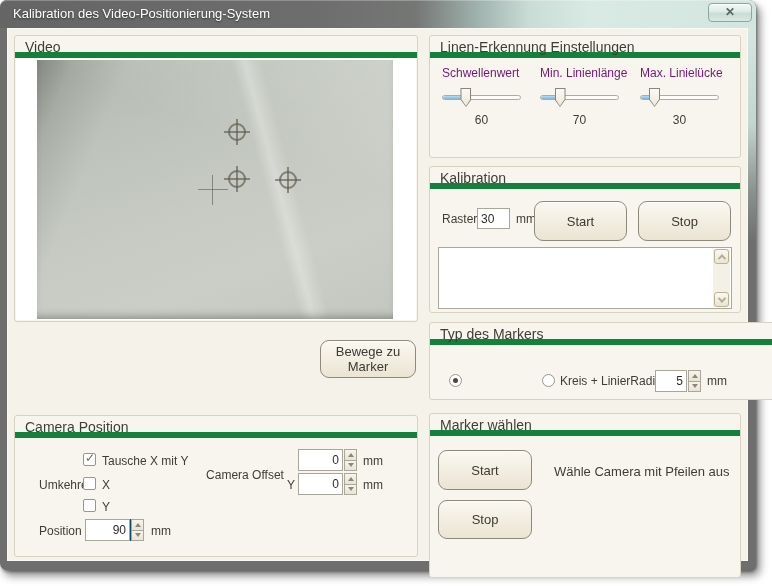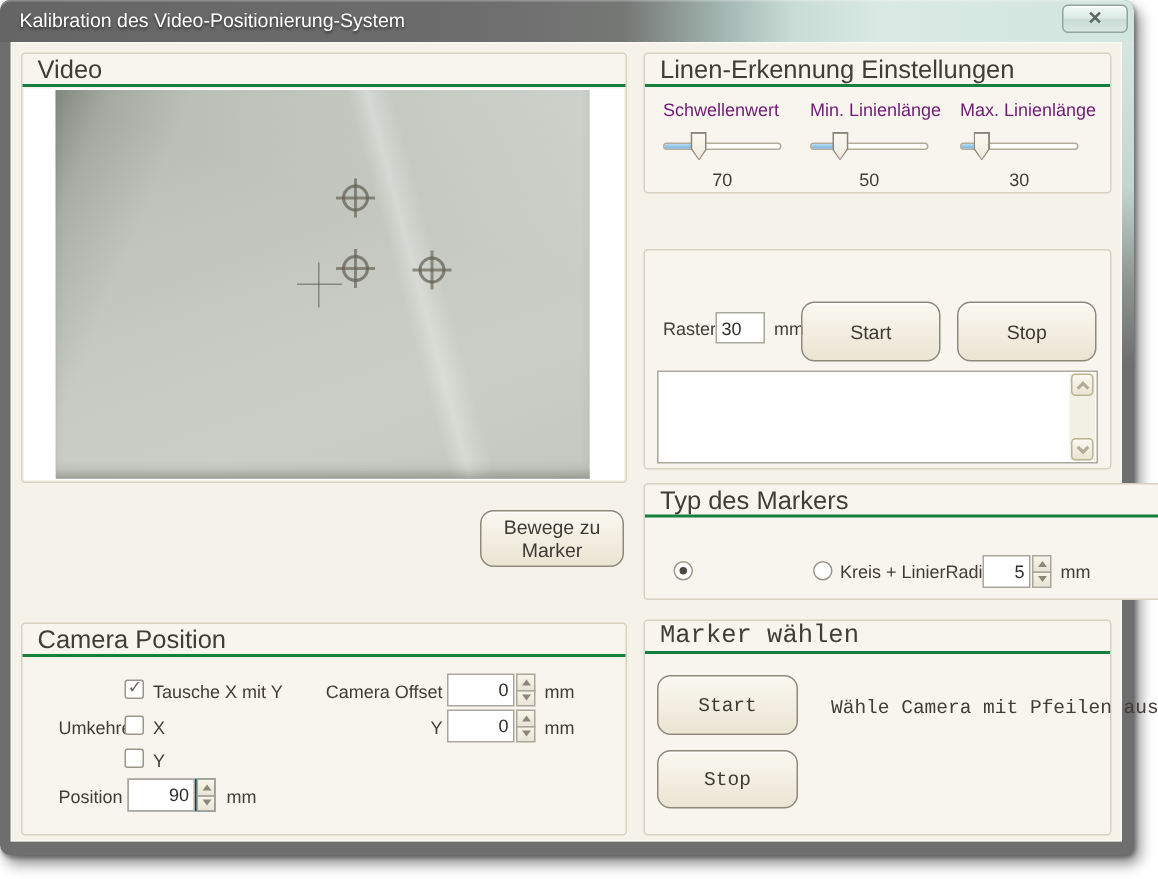--- a/index.html
+++ b/index.html
@@ -20,22 +20,22 @@
                background:linear-gradient(#f2f9f6 0%, #dcebe6 45%, #cadcd6 55%, #d8e8e2 100%);
                color:#5c6663; font-size:12px; font-weight:bold; text-align:center; line-height:17px;
                box-shadow:inset 0 1px 0 rgba(255,255,255,0.7); cursor:default; }
   .glass-right { position:absolute; right:0; top:28px; width:8px; height:215px;
                  background:linear-gradient(#d6e7e1 0%, #c3d5cf 45%, #8c948f 75%, #6e6e6e 100%); }
   .client { position:absolute; left:7px; top:28px; width:741px; height:533px;
             background:#f5f2ea; box-shadow:inset 0 0 0 1px rgba(255,255,255,0.55); }
 
   
   .grp { position:absolute; border:1px solid #d8d2c0; border-radius:3px; background:#f7f5ee; }
-  .grp-title { height:22px; line-height:22px; padding-left:10px; font-size:17px; color:#403d35;
-               border-bottom:2px solid #15803d; white-space:nowrap; }
+  .grp-title { height:22px; line-height:22px; padding-left:10px; font-size:14px; color:#403d35;
+               border-bottom:6px solid #15803d; white-space:nowrap; }
 
   
   .video-canvas { position:absolute; left:1px; top:23px; right:1px; bottom:1px; background:#ffffff; }
   .video-feed { position:absolute; left:21px; top:1px; width:356px; height:259px;
     background:
       linear-gradient(75deg, rgba(0,0,0,0) 62%, rgba(255,255,255,0.30) 65%, rgba(0,0,0,0) 69%),
       linear-gradient(112deg, rgba(60,66,58,0.40) 0%, rgba(60,66,58,0.14) 8%, rgba(0,0,0,0) 20%),
       linear-gradient(200deg, rgba(255,255,255,0.22) 0%, rgba(0,0,0,0) 35%),
       linear-gradient(160deg, #b2b8b0 0%, #bec3bb 28%, #c6cac2 52%, #cbcec6 74%, #c3c7bf 100%);
     box-shadow:inset 0 -7px 9px -5px rgba(55,60,52,0.45); }
@@ -140,61 +140,62 @@
               <div class="vline"></div>
           </div>
         </div>
       </div>
     </div>
 
     <div class="btn" style="left:313px; top:312px; width:96px; height:38px;">
       <span>Bewege zu Marker</span>
     </div>
 
-    <div class="grp" style="left:422px; top:7px; width:312px; height:94px;">
+    <div class="grp" style="left:422px; top:7px; width:312px; height:123px;">
       <div class="grp-title">Linen-Erkennung Einstellungen</div>
 
       <div class="slider-col" style="left:12px;">
         <div class="slider-label">Schwellenwert</div>
         <div class="slider">
           <div class="track"></div>
           <div class="fill" style="width: 31%;"></div>
           <div class="thumb" style="left: 31%;">
               <div class="thumb-inner"></div>
             </div>
         </div>
-        <div class="slider-value">70</div>
+        <div class="slider-value">60</div>
       </div>
 
       <div class="slider-col" style="left:110px;">
         <div class="slider-label">Min. Linienlänge</div>
         <div class="slider">
           <div class="track"></div>
           <div class="fill" style="width: 26%;"></div>
           <div class="thumb" style="left: 26%;">
               <div class="thumb-inner"></div>
             </div>
         </div>
-        <div class="slider-value">50</div>
+        <div class="slider-value">70</div>
       </div>
 
       <div class="slider-col" style="left:210px;">
-        <div class="slider-label">Max. Linienlänge</div>
+        <div class="slider-label">Max. Linielücke</div>
         <div class="slider">
           <div class="track"></div>
           <div class="fill" style="width: 19%;"></div>
           <div class="thumb" style="left: 19%;">
               <div class="thumb-inner"></div>
             </div>
         </div>
         <div class="slider-value">30</div>
       </div>
     </div>
 
     <div class="grp" style="left:422px; top:138px; width:312px; height:147px;">
+      <div class="grp-title">Kalibration</div>
 
       <span class="lbl" style="left:12px; top:45px;">Raster:</span>
       <input class="txt-input" style="left: 47px; top: 41px; width: 33px; height: 21px;" value="30">
       <span class="lbl" style="left:86px; top:45px;">mm</span>
 
       <div class="btn" style="left:104px; top:34px; width:93px; height:40px;">
         <span>Start</span>
       </div>
       <div class="btn" style="left:208px; top:34px; width:93px; height:40px;">
         <span>Stop</span>
@@ -237,21 +238,21 @@
     </div>
 
     <div class="grp" style="left:7px; top:387px; width:404px; height:142px;">
       <div class="grp-title">Camera Position</div>
 
       <div class="chk" style="left:68px; top:37px;">
         <span class="mark">✓</span>
       </div>
       <span class="lbl" style="left:87px; top:38px;">Tausche X mit Y</span>
 
-      <span class="lbl" style="left:180px; top:38px; width:100px; text-align:right;">Camera Offset</span>
+      <span class="lbl" style="left:180px; top:52px; width:100px; text-align:center;">Camera Offset</span>
       <div class="spinner" style="left:283px; top:33px;">
         <div class="spin-box" style="width:45px;">0</div>
         <div class="spin-btns">
           <div class="spin-btn">
               <div class="tri-up"></div>
             </div>
           <div class="spin-btn">
               <div class="tri-down"></div>
             </div>
         </div>
@@ -287,21 +288,21 @@
               <div class="tri-up"></div>
             </div>
           <div class="spin-btn">
               <div class="tri-down"></div>
             </div>
         </div>
       </div>
       <span class="lbl" style="left:136px; top:108px;">mm</span>
     </div>
 
-    <div class="grp" style="left:422px; top:385px; width:312px; height:144px;font-family:Liberation Mono, monospace;">
+    <div class="grp" style="left:422px; top:385px; width:312px; height:165px;">
       <div class="grp-title">Marker wählen</div>
 
       <div class="btn" style="left:8px; top:36px; width:94px; height:40px;">
         <span>Start</span>
       </div>
       <span class="lbl" style="left:124px; top:50px; font-size:13px;">Wähle Camera mit Pfeilen aus</span>
       <div class="btn" style="left:8px; top:86px; width:94px; height:39px;">
         <span>Stop</span>
       </div>
     </div>

